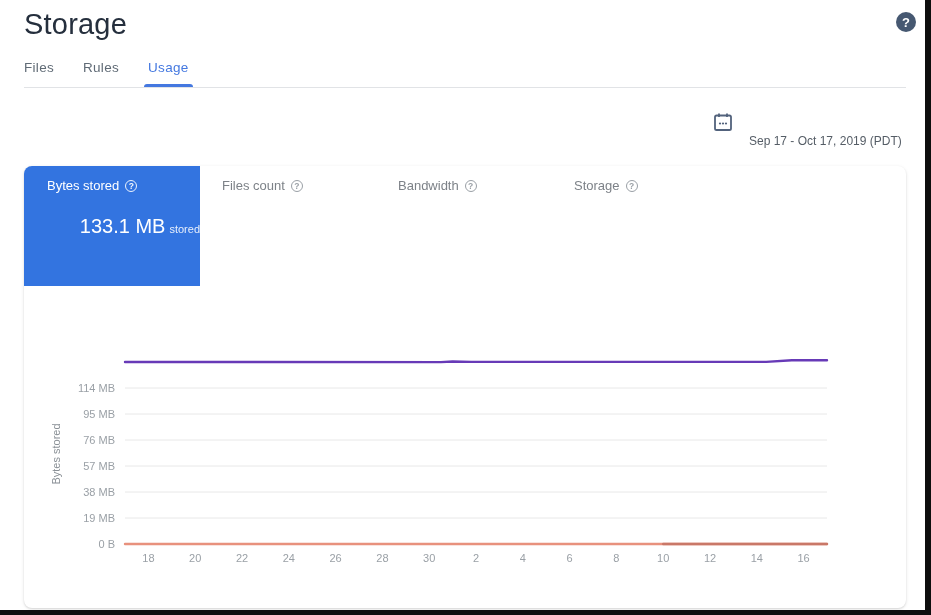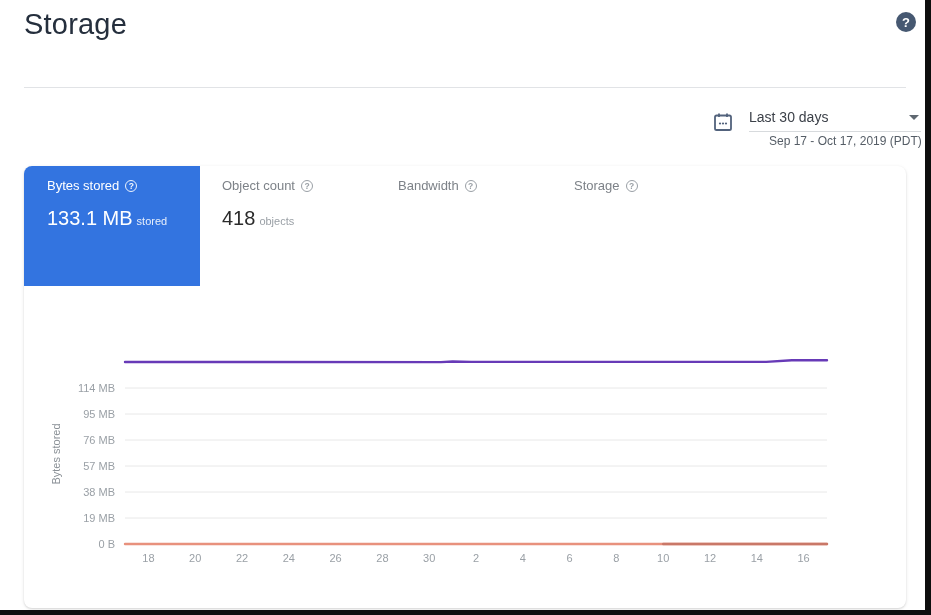--- a/index.html
+++ b/index.html
@@ -40,70 +40,71 @@
   .date-main{
     position:absolute;left:37px;top:2px;width:172px;box-sizing:border-box;
     border-bottom:1px solid #d7dadd;padding:1px 0 6px 0;
     font-size:14px;font-weight:500;color:#3c4149;cursor:pointer;
   }
   .caret{
     position:absolute;right:2px;top:7px;width:0;height:0;
     border-left:5px solid transparent;border-right:5px solid transparent;
     border-top:5px solid #5f6871;
   }
-  .date-sub{position:absolute;left:37px;top:28px;font-size:12px;color:#555d66;white-space:nowrap;margin-left:20px;}
+  .date-sub{position:absolute;left:37px;top:28px;font-size:12px;color:#555d66;white-space:nowrap;}
   
   .card{
     position:absolute;left:24px;top:166px;width:882px;height:442px;
     background:#ffffff;border-radius:8px;
     box-shadow:0 1px 2px rgba(0,0,0,.12), 0 1px 4px rgba(0,0,0,.07);
   }
   .metrics{position:absolute;left:0;top:0;height:120px;display:flex;z-index:2;}
   .metric{width:176px;box-sizing:border-box;padding:12px 0 0 22px;cursor:pointer;}
   .metric.selected{background:#3374e0;border-radius:8px 0 0 0;padding-left:23px;}
   .m-label{font-size:13px;color:#7d8288;display:flex;align-items:center;gap:6px;line-height:16px;}
   .metric.selected .m-label{color:#ffffff;}
   .help-dot{
     width:12px;height:12px;border-radius:50%;box-sizing:border-box;
     border:1px solid #9aa0a6;color:#9aa0a6;font-size:8.5px;font-weight:700;
     display:flex;align-items:center;justify-content:center;flex:none;
   }
   .metric.selected .help-dot{border-color:rgba(255,255,255,.9);color:rgba(255,255,255,.95);}
-  .m-value{margin-top:12px;font-size:20px;color:#2b2b2b;line-height:24px;}
+  .m-value{margin-top:20px;font-size:20px;color:#2b2b2b;line-height:24px;text-align:right;}
   .metric.selected .m-value{color:#ffffff;}
   .m-unit{font-size:11px;color:#9aa0a6;margin-left:4px;}
   .metric.selected .m-unit{color:rgba(255,255,255,.88);}
   .chart-svg{position:absolute;left:0;top:0;z-index:1;}
 </style>
 </head>
 <body>
 
 <div class="screen">
 
   <div class="page-title">Storage</div>
 
   <div class="help-btn">
     <span>?</span>
   </div>
 
+  <div class="tabs">
+      <div class="tab">Files</div>
+      <div class="tab">Rules</div>
+      <div class="tab active">Usage</div>
+    </div>
   <div class="tabs-divider"></div>
 
   <div class="date-picker">
     <svg class="cal-icon" viewBox="0 0 22 22">
       <rect x="3" y="4.5" width="16" height="14.5" rx="1.6" fill="none" stroke="#52627c" stroke-width="1.8"></rect>
       <line x1="7" y1="2.5" x2="7" y2="6" stroke="#52627c" stroke-width="1.8"></line>
       <line x1="15" y1="2.5" x2="15" y2="6" stroke="#52627c" stroke-width="1.8"></line>
       <circle cx="8" cy="12.5" r="1.1" fill="#52627c"></circle>
       <circle cx="11" cy="12.5" r="1.1" fill="#52627c"></circle>
       <circle cx="14" cy="12.5" r="1.1" fill="#52627c"></circle>
     </svg>
-    <div class="date-main">
-      <span>Last 30 days</span>
-      <span class="caret"></span>
-    </div>
     <div class="date-sub">Sep 17 - Oct 17, 2019 (PDT)</div>
   </div>
 
   <div class="card">
     <svg class="chart-svg" width="882" height="442" viewBox="0 0 882 442" font-family="Liberation Sans, sans-serif">
         <line x1="101" x2="803" y1="222" y2="222" stroke="#e8e8e8" stroke-width="1"></line>
         <text x="91" y="226" text-anchor="end" font-size="11" fill="#9aa0a6">114 MB</text>
         <line x1="101" x2="803" y1="248" y2="248" stroke="#e8e8e8" stroke-width="1"></line>
         <text x="91" y="252" text-anchor="end" font-size="11" fill="#9aa0a6">95 MB</text>
         <line x1="101" x2="803" y1="274" y2="274" stroke="#e8e8e8" stroke-width="1"></line>
@@ -139,24 +140,23 @@
     <div class="metrics">
         <div class="metric selected">
           <div class="m-label">
             <span>Bytes stored</span>
             <span class="help-dot">?</span>
           </div>
           <div class="m-value"><span>133.1 MB</span><span class="m-unit">stored</span></div>
         </div>
         <div class="metric">
           <div class="m-label">
-            <span>Object count</span>
+            <span>Files count</span>
             <span class="help-dot">?</span>
           </div>
-          <div class="m-value"><span>418</span><span class="m-unit">objects</span></div>
         </div>
         <div class="metric">
           <div class="m-label">
             <span>Bandwidth</span>
             <span class="help-dot">?</span>
           </div>
         </div>
         <div class="metric">
           <div class="m-label">
             <span>Storage</span>

